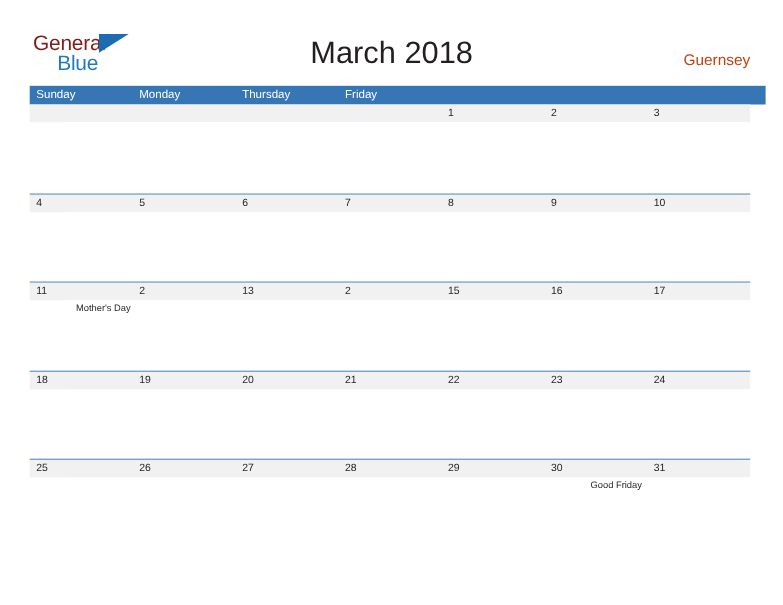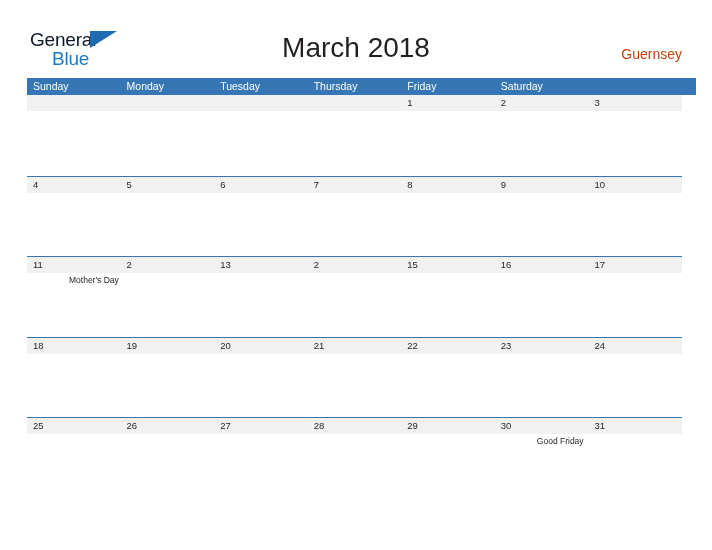--- a/index.html
+++ b/index.html
@@ -37,21 +37,21 @@
     top: 29px;
     width: 130px;
     height: 42px;
   }
   .logo-general {
     position: absolute;
     left: 0;
     top: 0;
     font-size: 19px;
     letter-spacing: -0.2px;
-    color: #0f172a;
+    color: #7f1d1d;
     font-family: "Liberation Sans", sans-serif;
   }
   .logo-blue {
     position: absolute;
     left: 22px;
     top: 19px;
     font-size: 19px;
     letter-spacing: -0.2px;
     color: #1f7ac4;
     font-family: "Liberation Sans", sans-serif;
@@ -178,24 +178,22 @@
 
     <div class="region">Guernsey</div>
 
   </div>
 
   <div class="calendar">
 
     <div class="dow-row">
       <div class="dow-cell">Sunday</div>
       <div class="dow-cell">Monday</div>
-      <div class="dow-cell">Tuesday</div>
       <div class="dow-cell">Thursday</div>
       <div class="dow-cell">Friday</div>
-      <div class="dow-cell">Saturday</div>
     </div>
 
     <div class="week-row first">
       <div class="date-band">
         <div class="date-cell"></div>
         <div class="date-cell"></div>
         <div class="date-cell"></div>
         <div class="date-cell"></div>
         <div class="date-cell">1</div>
         <div class="date-cell">2</div>

